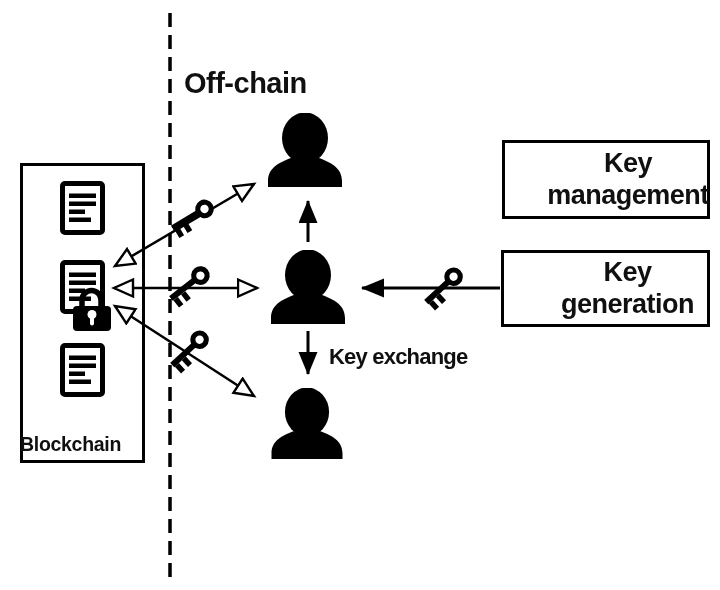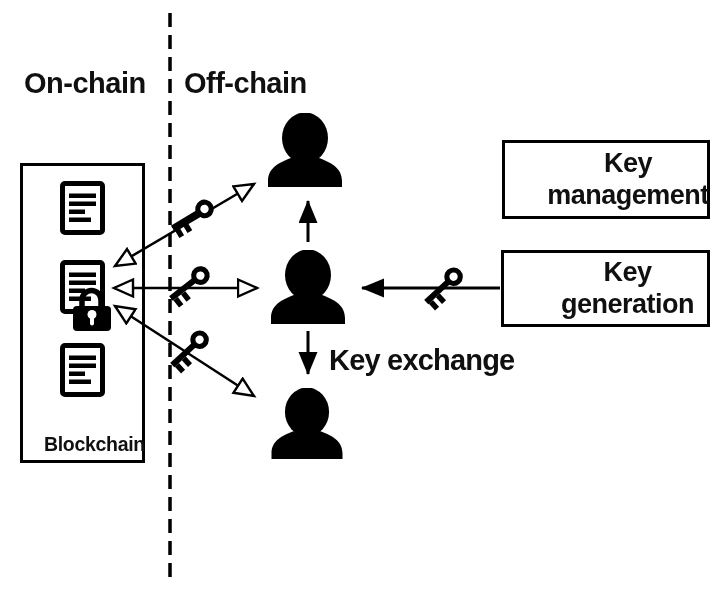--- a/index.html
+++ b/index.html
@@ -7,24 +7,24 @@
     position:relative;width:720px;height:590px;background:#ffffff;
     font-family:"Liberation Sans","DejaVu Sans",sans-serif;
     color:#101010;overflow:hidden;
   }
   .layer{position:absolute;left:0;top:0;width:720px;height:590px;}
   .lbl{
     position:absolute;font-weight:bold;color:#101010;white-space:nowrap;
     letter-spacing:-0.5px;line-height:1.1;
   }
   .lbl-region{font-size:29px;}
-  .lbl-exchange{font-size:29px;letter-spacing:-0.8px;}
+  .lbl-exchange{font-size:22px;letter-spacing:-0.8px;}
   .lbl-participants{font-size:29px;}
   .lbl-blockchain{
-    font-size:19.5px;letter-spacing:-0.3px;text-align:right;white-space:nowrap;
+    font-size:19.5px;letter-spacing:-0.3px;text-align:left;white-space:nowrap;
   }
   .keybox{
     position:absolute;box-sizing:border-box;border:3px solid #000;background:#fff;
     display:flex;align-items:center;justify-content:center;text-align:center;
     font-weight:bold;font-size:27px;line-height:1.17;letter-spacing:-0.5px;
     white-space:pre-line;
     padding-left:44px;
   }
   .bc-box{
     position:absolute;box-sizing:border-box;border:3px solid #000;background:#fff;
@@ -98,21 +98,20 @@
     <use href="#key" width="48" height="23" transform="translate(193,217) rotate(-31) translate(-23.5,-11)"></use>
     <use href="#key" width="48" height="23" transform="translate(190,285) rotate(-38) translate(-23.5,-11)"></use>
     <use href="#key" width="48" height="23" transform="translate(190,350) rotate(-43) translate(-23.5,-11)"></use>
     <use href="#key" width="48" height="23" transform="translate(444,287) rotate(-43) translate(-23.5,-11)"></use>
 
     <use href="#person" x="266" y="113" width="78" height="74"></use>
     <use href="#person" x="269" y="250" width="78" height="74"></use>
     <use href="#person" x="268" y="388" width="78" height="71"></use>
   </svg>
 
-  <div class="lbl lbl-region" style="left:24px;top:68px;">On-chain</div>
   <div class="lbl lbl-region" style="left:184px;top:68px;">Off-chain</div>
 
   <div class="lbl lbl-blockchain" style="left:20px;top:434px;width:125px;">Blockchain</div>
 
   <div class="keybox" style="left:502px;top:140px;width:208px;height:79px;">Key
 management</div>
   <div class="keybox" style="left:501px;top:250px;width:209px;height:77px;">Key
 generation</div>
 
   <div class="lbl lbl-exchange" style="left:329px;top:345px;">Key exchange</div>

